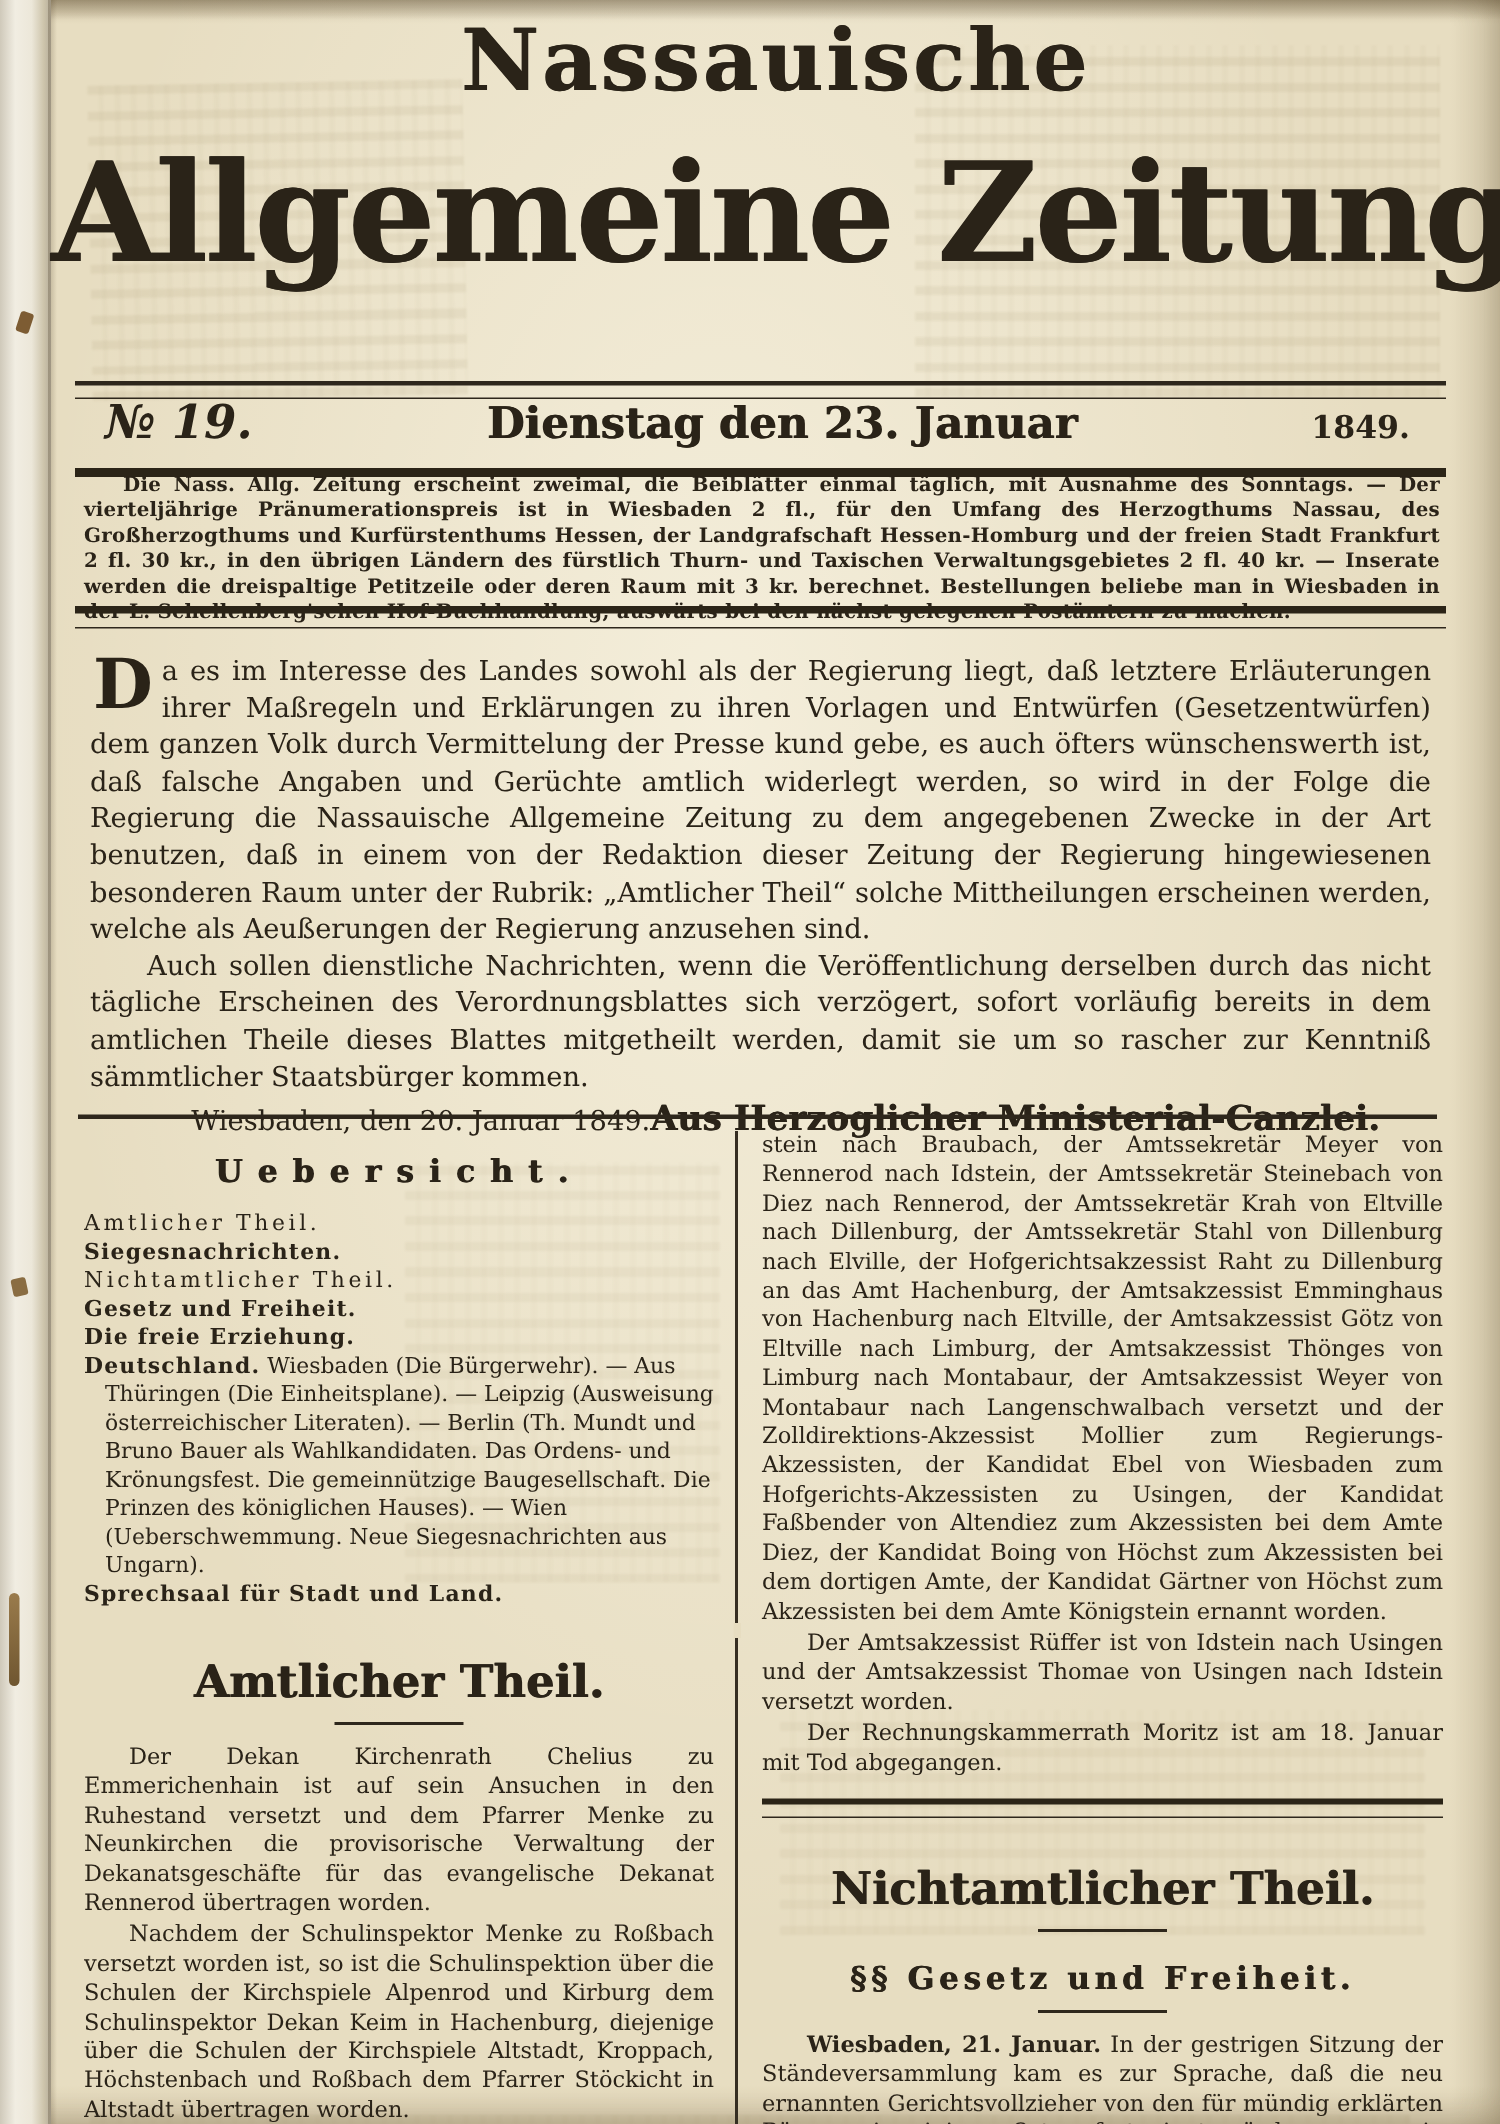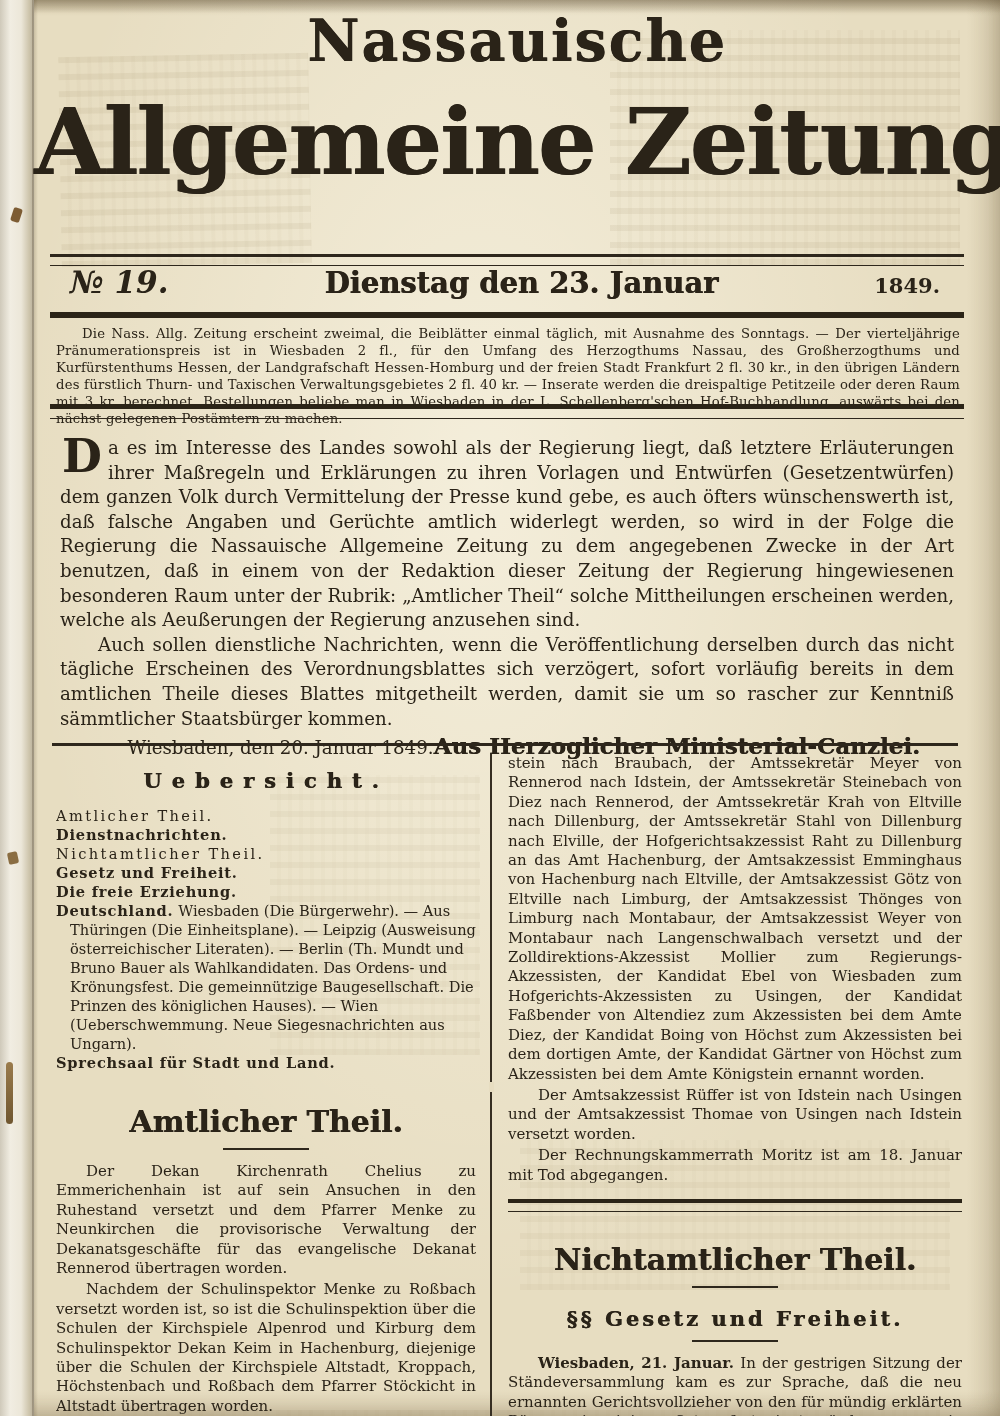--- a/index.html
+++ b/index.html
@@ -52,23 +52,23 @@
     font-size:57px;letter-spacing:2px;}
   .mast2{position:absolute;top:88px;left:34px;right:0;text-align:center;
     font-size:92px;letter-spacing:-2px;white-space:nowrap;}
   
   .dateline{position:absolute;top:264px;left:70px;right:60px;height:44px;
     display:flex;justify-content:space-between;align-items:baseline;}
   .issue-no{font-size:31px;font-weight:bold;font-style:italic;}
   .date-mid{font-size:29px;}
   .year{font-size:21px;font-weight:bold;}
   
-  .imprint{position:absolute;top:326px;left:56px;right:40px;
+  .imprint{position:absolute;top:316px;left:56px;right:40px;
     font-size:13.2px;line-height:16.9px;text-align:justify;text-indent:26px;
-    letter-spacing:0.2px;}
+    letter-spacing:0.2px;font-weight:bold;}
   
   .announce{position:absolute;top:436px;left:60px;right:46px;
     font-size:18.2px;line-height:24.6px;text-align:justify;}
   .announce p{margin:0;}
   .announce .p2{text-indent:38px;}
   .dropcap{float:left;font-size:46px;line-height:36px;font-weight:bold;padding:2px 6px 0 2px;}
   .ann-footer{display:flex;justify-content:flex-end;align-items:baseline;margin-top:3px;}
   .ann-place{padding-left:38px;}
   .ann-signature{font-weight:bold;font-size:23px;padding-right:34px;text-shadow:0.4px 0 0 currentColor;}
   
@@ -145,21 +145,21 @@
   <div class="rule-mid" style="top:743px;"></div>
 
   <div class="columns">
     <div class="col-divider"></div>
     <div class="col-divider-gap"></div>
 
     <div class="col-left">
       <div class="overview-heading blackletter">Uebersicht.</div>
       <div class="toc">
         <div class="toc-item sperr">Amtlicher Theil.</div>
-        <div class="toc-item b">Dienstnachrichten.</div>
+        <div class="toc-item b">Siegesnachrichten.</div>
         <div class="toc-item sperr">Nichtamtlicher Theil.</div>
         <div class="toc-item b">Gesetz und Freiheit.</div>
         <div class="toc-item b">Die freie Erziehung.</div>
         <div class="toc-item"><span class="lead">Deutschland.</span><span> Wiesbaden (Die Bürgerwehr). — Aus Thüringen (Die Einheitsplane). — Leipzig (Ausweisung österreichischer Literaten). — Berlin (Th. Mundt und Bruno Bauer als Wahlkandidaten. Das Ordens- und Krönungsfest. Die gemeinnützige Baugesellschaft. Die Prinzen des königlichen Hauses). — Wien (Ueberschwemmung. Neue Siegesnachrichten aus Ungarn).</span></div>
         <div class="toc-item b">Sprechsaal für Stadt und Land.</div>
       </div>
 
       <div class="sec-heading amtlicher">Amtlicher Theil.</div>
       <div class="short-rule"></div>
 

